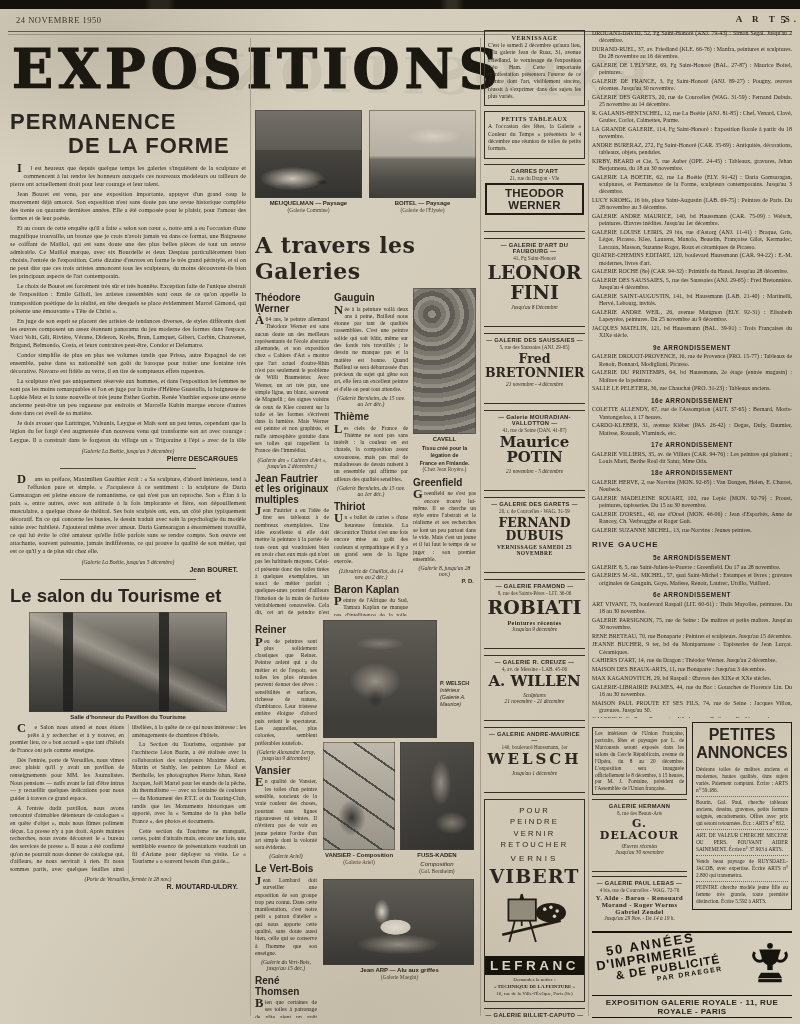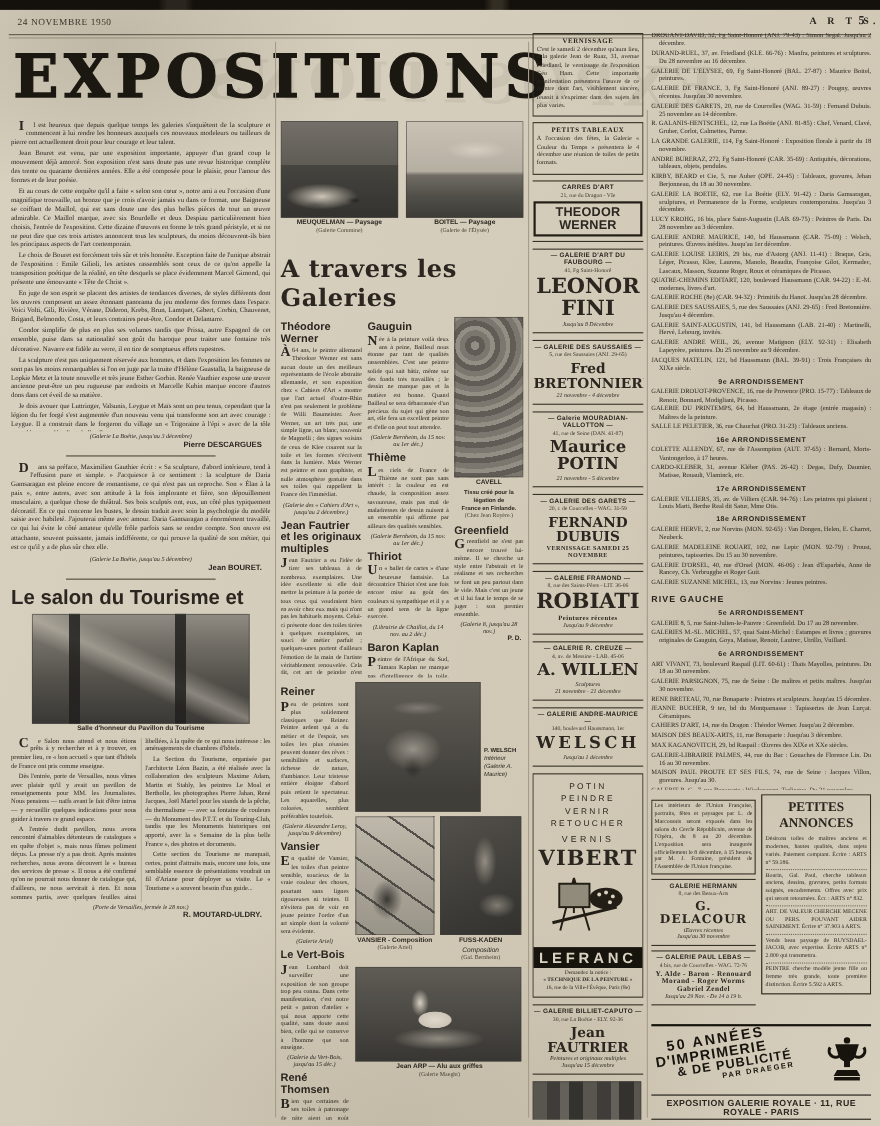--- a/index.html
+++ b/index.html
@@ -100,21 +100,21 @@
   .welrow .photo{width:114px;height:118px}
   .sidecap{width:36px;font-family:"Liberation Sans",sans-serif;font-weight:bold;font-size:5.4px;line-height:1.3;padding-top:60px}
   .sidecap .c2{font-weight:normal;font-style:italic}
   .pairrow{display:flex;gap:5px;margin-bottom:4px}
   .pairrow figure{margin:0}
   .pairrow .photo{height:108px}
   .arp{margin:0}.arp .photo{height:86px}
   
   .adbox{border:1px solid #363126;padding:3px 3px;margin-bottom:5px}
   .adtitle{font-size:6.2px;font-weight:bold;text-align:center;letter-spacing:.6px;margin-bottom:1px}
-  .ad{border-top:1px solid #363126;border-bottom:1px solid #363126;padding:3px 1px 4px;margin-bottom:6px;text-align:center}
+  .ad{border-top:1px solid #363126;border-bottom:1px solid #363126;padding:3px 1px 16px;margin-bottom:6px;text-align:center}
   .ad .g{font-size:5.8px;font-weight:bold;font-family:"Liberation Sans",sans-serif;letter-spacing:.3px}
   .ad .addr{font-size:5.2px;margin:1px 0;color:#3c362b}
   .ad .artist{font-family:"DejaVu Serif",serif;font-weight:bold;line-height:1.05;margin:2px 0}
   .a19{font-size:19px}.a16{font-size:15px}.a13{font-size:12.5px}.a11{font-size:11px;letter-spacing:1px}
   .aw{letter-spacing:3px}
   .ad .note{font-size:5.4px;font-style:italic}
   .ad .note2{font-size:5.6px;font-weight:bold;letter-spacing:.4px}
   .wernerbox{border:2px solid #221e15;padding:2px;font-family:"Liberation Sans",sans-serif;font-weight:bold;font-size:11.5px;text-align:center;letter-spacing:.2px;margin-top:2px}
   .vibert{border:1px solid #363126;padding:5px 2px 0;text-align:center;margin-bottom:6px}
   .vib-l{font-family:"Liberation Sans",sans-serif;font-size:7.6px;letter-spacing:2.2px;line-height:1.5}
@@ -126,21 +126,21 @@
   
   .lst{font-size:5.9px;line-height:1.22;height:688px;overflow:hidden}
   .lst p{margin:0}
   .lst .k-e{margin-bottom:1.6px;padding-left:7px;text-indent:-7px;text-align:justify}
   .lst .k-h{font-family:"Liberation Sans",sans-serif;font-weight:bold;text-align:center;font-size:6.4px;margin:4px 0 2px;letter-spacing:.5px}
   .lst .k-hh{font-family:"Liberation Sans",sans-serif;font-weight:bold;text-align:left;font-size:8px;margin:6px 0 3px;letter-spacing:1px}
   .band{display:flex;gap:5px;margin-top:4px;height:206px;overflow:hidden}
   .band-l{width:95px}.band-r{width:100px}
   .union{font-size:5.3px;line-height:1.3;text-align:justify;border:1px solid #363126;padding:2px;margin-bottom:4px}
   .pa{border:1.5px solid #241f16;padding:2px 3px}
-  .pa-t{font-family:Liberation Serif, serif;font-weight:bold;font-size:12px;text-align:center;margin:1px 0 2px}
+  .pa-t{font-family:Liberation Sans, sans-serif;font-weight:bold;font-size:16px;text-align:center;margin:1px 0 2px}
   .pa-item{font-size:5.3px;line-height:1.28;text-align:justify;border-top:1px dotted #6d6555;padding:2.4px 0;margin:0}
   .pa-item:first-of-type{border-top:0}
   .draeger{position:relative;height:86px;margin-top:3px;border-top:2px solid #17140e}
   .dr-rot{position:absolute;left:0;top:4px;transform:rotate(-9deg);font-family:"Liberation Sans",sans-serif;font-weight:bold;color:#17140e;line-height:1.02}
   .dr-rot .l1{font-size:13px;letter-spacing:2px;padding-left:16px}
   .dr-rot .l2{font-size:13px;letter-spacing:1px;padding-left:4px}
   .dr-rot .l3{font-size:11.5px;letter-spacing:1px;padding-left:22px}
   .dr-rot .by{font-size:6.8px;letter-spacing:1.5px;padding-left:62px;margin-top:1px}
   .urn{position:absolute;right:4px;top:8px}
   .dr-foot{position:absolute;bottom:0;left:0;right:0;font-family:"Liberation Sans",sans-serif;font-weight:bold;
@@ -160,20 +160,24 @@
   </div>
   <div class="mastline"></div>
   <div class="mastline2"></div>
   <div id="ghost">EXPOSITIONS</div>
   <div id="headline">EXPOSITIONS</div>
   <div class="vrule" style="left:250px"></div>
   <div class="vrule" style="left:480px"></div>
   <div class="vrule" style="left:588px;top:100px"></div>
 
   <div id="col1">
+    <h2 class="h-perm">
+      <span>PERMANENCE</span>
+      <span class="l2">DE LA FORME</span>
+    </h2>
     <div class="permbody">
       <p class="small dropcap"><span class="dc">I</span>l est heureux que depuis quelque temps les galeries s'inquiètent de la sculpture et commencent à lui rendre les honneurs auxquels ces nouveaux modeleurs ou tailleurs de pierre ont actuellement droit pour leur courage et leur talent.</p>
       <p class="small">Jean Bouret est venu, par une exposition importante, appuyer d'un grand coup le mouvement déjà amorcé. Son exposition n'est sans doute pas une revue historique complète des trente ou quarante dernières années. Elle a été composée pour le plaisir, pour l'amour des formes et de leur poésie.</p>
       <p class="small">Et au cours de cette enquête qu'il a faite « selon son cœur », notre ami a eu l'occasion d'une magnifique trouvaille, un bronze que je crois n'avoir jamais vu dans ce format, une Baigneuse se coiffant de Maillol, qui est sans doute une des plus belles pièces de tout un œuvre admirable. Ce Maillol marque, avec six Bourdelle et deux Despiau particulièrement bien choisis, l'entrée de l'exposition. Cette dizaine d'œuvres en forme le très grand péristyle, et si on ne peut dire que ces trois artistes annoncent tous les sculpteurs, du moins découvrent-ils bien les principaux aspects de l'art contemporain.</p>
       <p class="small">Le choix de Bouret est forcément très sûr et très honnête. Exception faite de l'unique abstrait de l'exposition : Emile Gilioli, les artistes rassemblés sont ceux de ce qu'on appelle la transposition poétique de la réalité, en tête desquels se place évidemment Marcel Gimond, qui présente une émouvante « Tête de Christ ».</p>
       <p class="small">En juge de son esprit se placent des artistes de tendances diverses, de styles différents dont les œuvres composent un assez étonnant panorama du jeu moderne des formes dans l'espace. Voici Volti, Gili, Rivière, Vérane, Dideron, Krebs, Brun, Lamquet, Gibert, Corbin, Chauvenet, Brigand, Belmondo, Costa, et leurs contraires peut-être, Condor et Delamarre.</p>
       <p class="small">Condor simplifie de plus en plus ses volumes tandis que Prissa, autre Espagnol de cet ensemble, puise dans sa nationalité son goût du baroque pour traiter une fontaine très décorative. Navarre est fidèle au verre, il en tire de somptueux effets rupestres.</p>
       <p class="small">La sculpture n'est pas uniquement réservée aux hommes, et dans l'exposition les femmes ne sont pas les moins remarquables si l'on en juge par la truite d'Hélène Guastalla, la baigneuse de Lopkie Metz et la toute nouvelle et très jeune Esther Gorbin. Renée Vauthier expose une œuvre ancienne peut-être un peu rugueuse par endroits et Marcelle Kubin marque encore d'autres dons dans cet éveil de sa matière.</p>
       <p class="small">Je dois avouer que Luttringer, Valsunis, Leygue et Maïs sont un peu tenus, cependant que la légion du fer forgé s'est augmentée d'un nouveau venu qui transforme son art avec courage : Leygue. Il a construit dans le forgeron du village un « Trigoraine à l'épi » avec de la tôle martelée et soudée, d'une belle allure.</p>
 
@@ -376,21 +380,21 @@
       <div class="note">Sculptures</div>
       <div class="note">21 novembre - 21 décembre</div>
     </div>
     <div class="ad">
       <div class="g">— GALERIE ANDRE-MAURICE —</div>
       <div class="addr">140, boulevard Haussmann, 1er</div>
       <div class="artist a16 aw">WELSCH</div>
       <div class="note">Jusqu'au 1 décembre</div>
     </div>
     <div class="vibert">
-      <div class="vib-l">POTIN</div>
+      <div class="vib-l">POUR</div>
       <div class="vib-l">PEINDRE</div>
       <div class="vib-l">VERNIR</div>
       <div class="vib-l">RETOUCHER</div>
       <div class="vib-l vib-vernis">VERNIS</div>
       <div class="vib-name">VIBERT</div>
       <svg viewBox="0 0 90 70" width="88" height="62">
         <g stroke="#221e16" fill="none" stroke-width="2">
           <path d="M30 8 L16 62 M30 8 L46 62 M30 10 L30 44"></path>
           <rect x="15" y="14" width="31" height="24" fill="#918b7b"></rect>
           <path d="M8 54 L74 38" stroke-width="3"></path>

